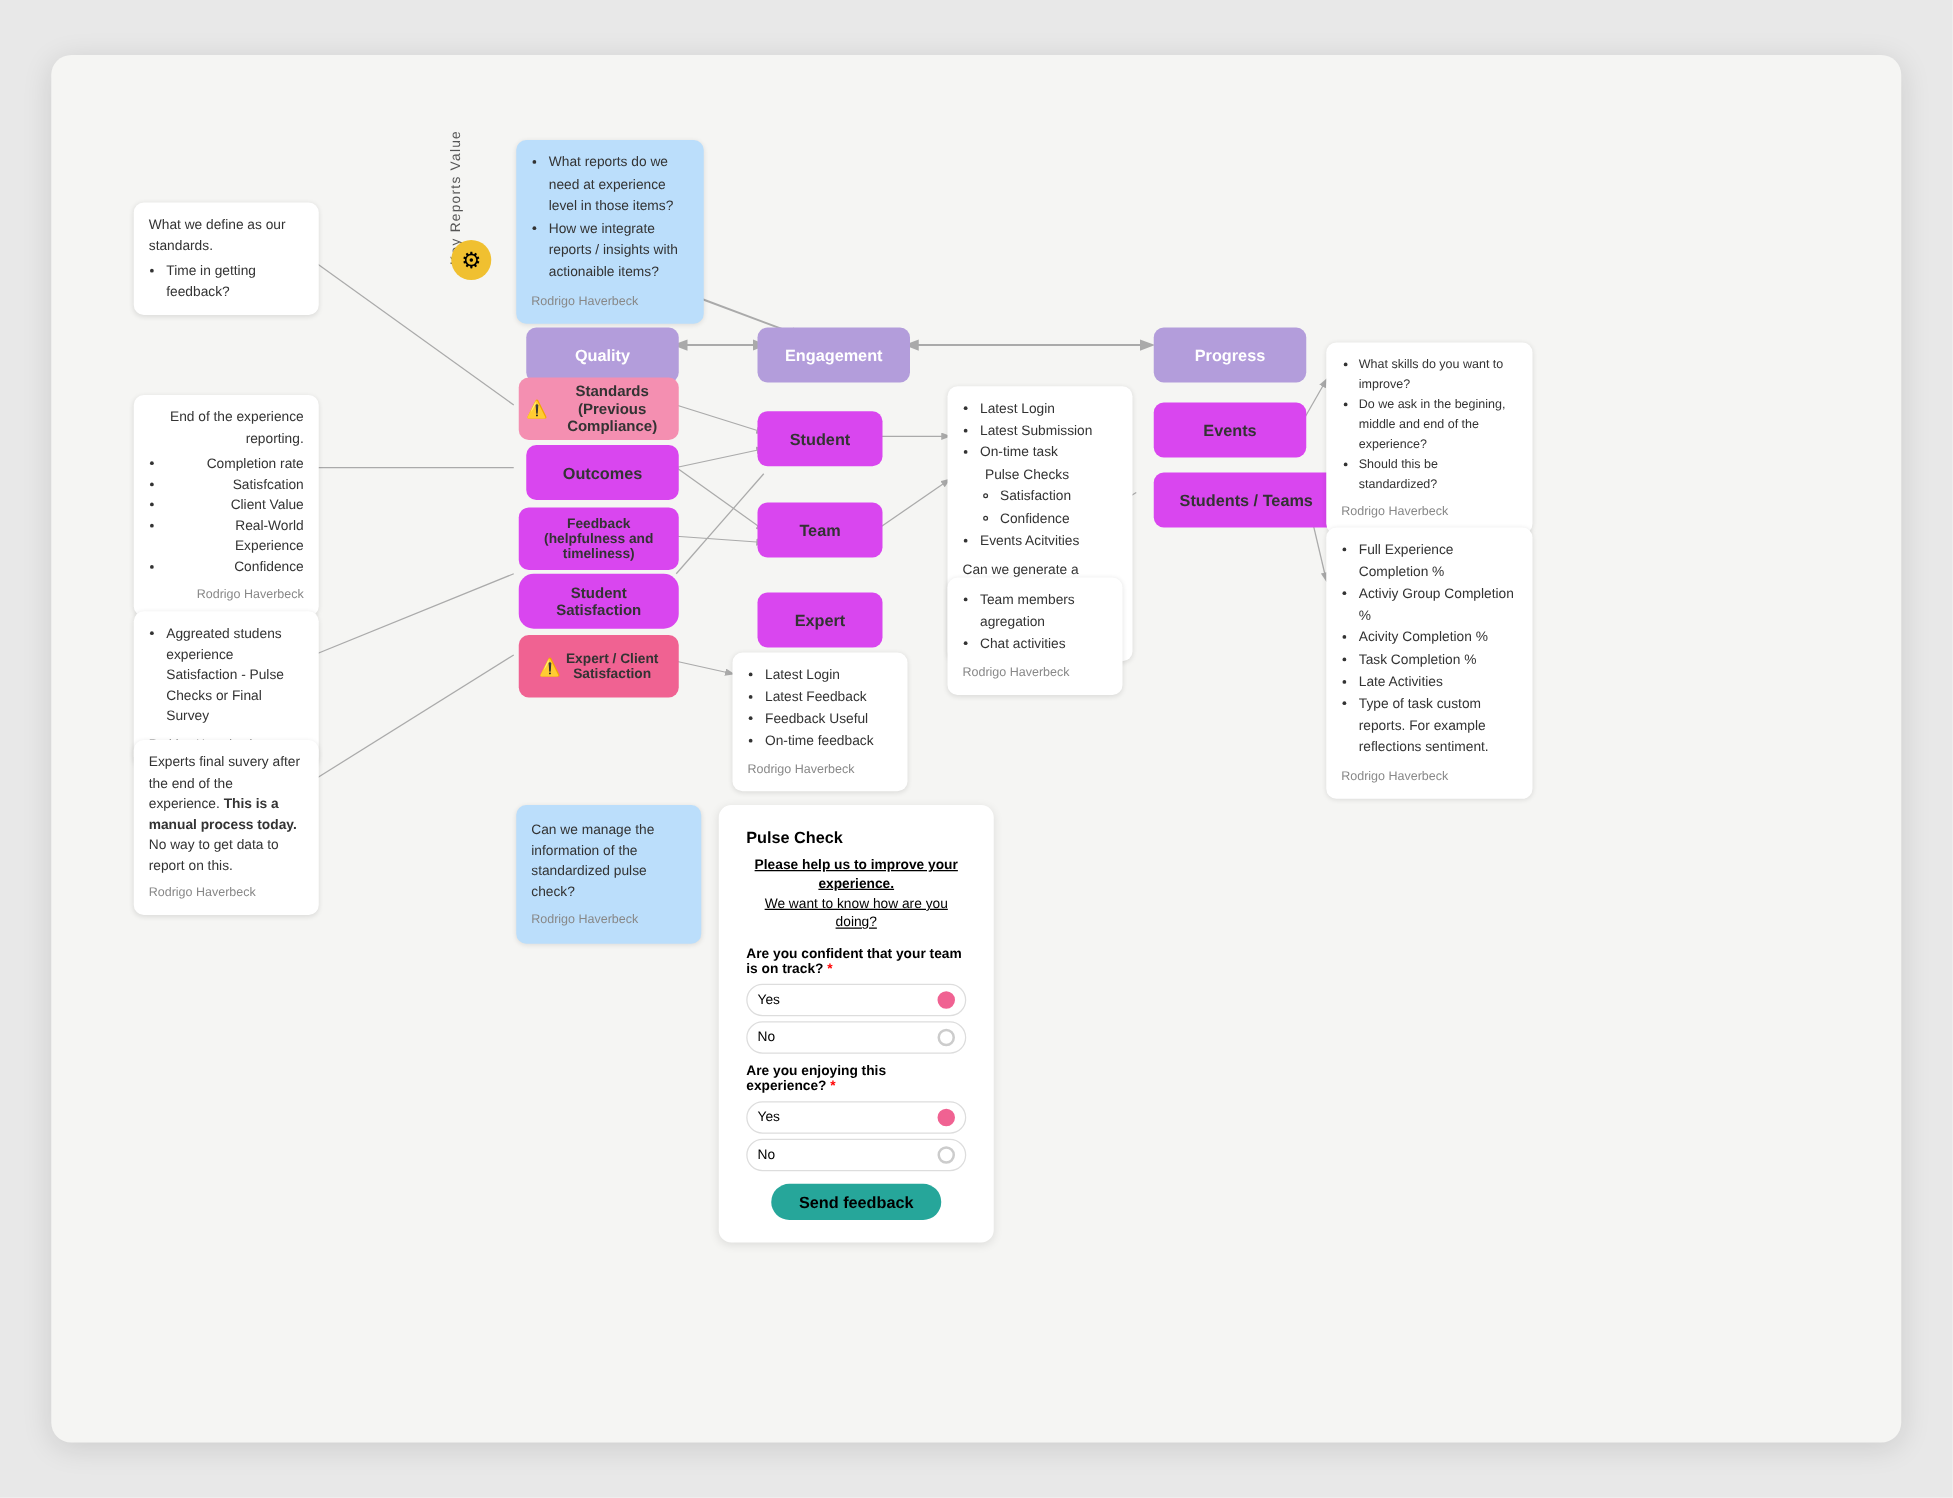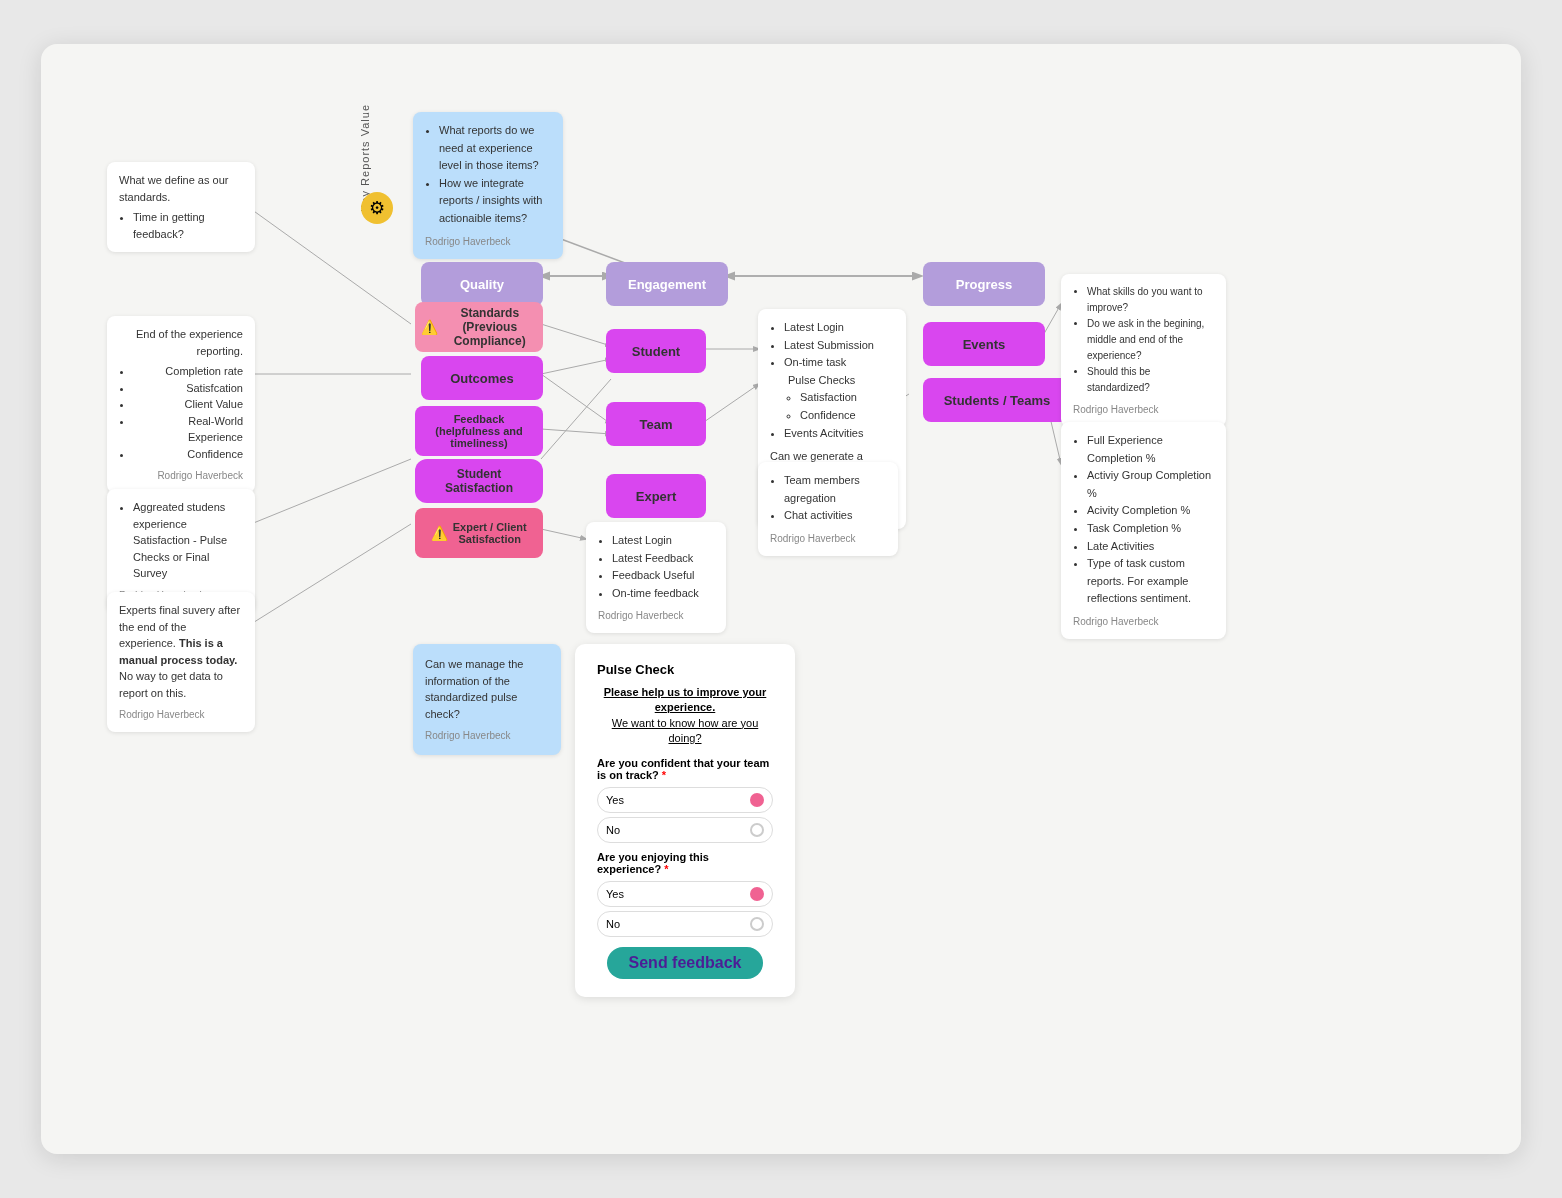--- a/index.html
+++ b/index.html
@@ -134,25 +134,25 @@
       height: 14px;
       border-radius: 50%;
       border: 2px solid #ccc;
     }
     .radio-circle.selected {
       background: #f06292;
       border-color: #f06292;
     }
     .send-btn {
       background: #26a69a;
-      color: #4c1d95;
+      color: #000000;
       border: none;
       border-radius: 20px;
       padding: 7px 22px;
-      font-size: 16px;
+      font-size: 13px;
       font-weight: 600;
       margin-top: 10px;
       cursor: pointer;
       display: block;
       margin-left: auto;
       margin-right: auto;
     }
     
     .right-note {
       background: white;

